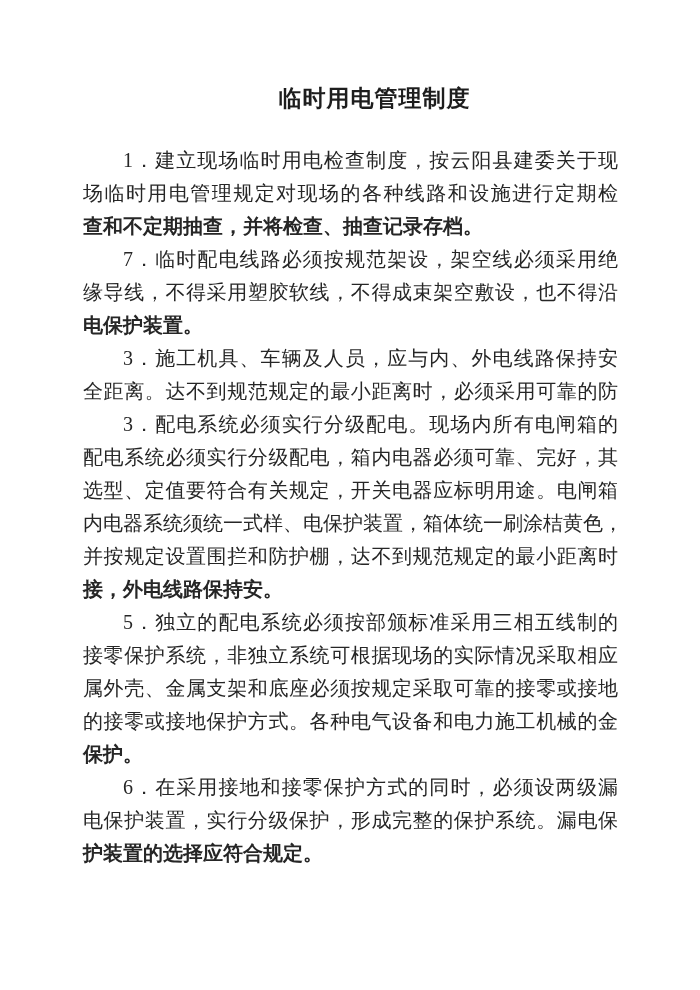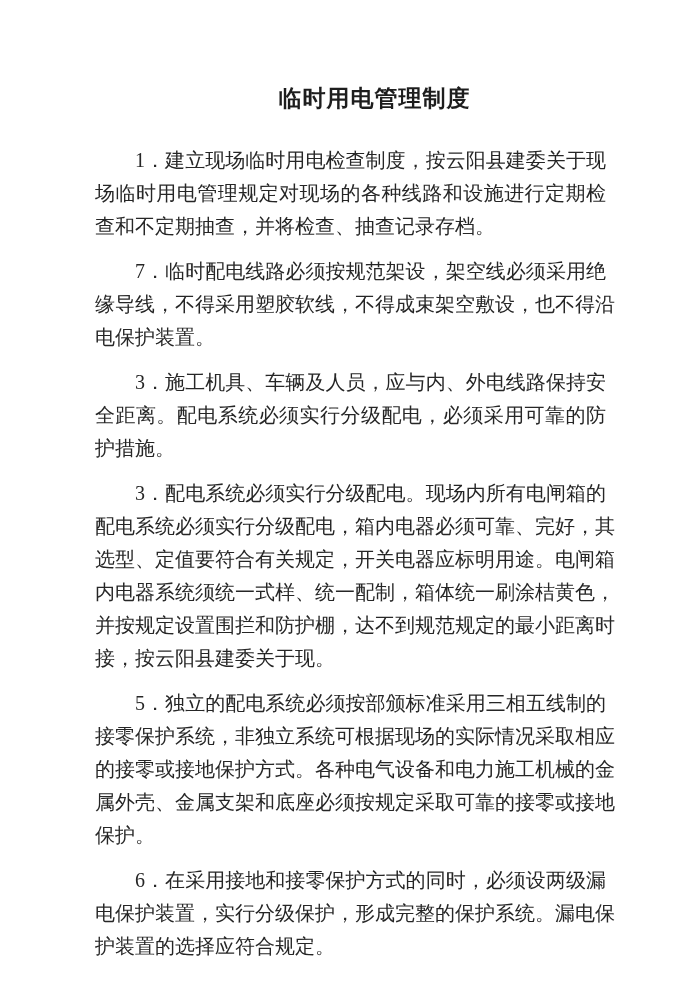--- a/index.html
+++ b/index.html
@@ -24,40 +24,41 @@
     font-size: 23px;
     font-weight: 700;
     line-height: 30px;
     letter-spacing: 1px;
     color: #1d1d1d;
   }
   .doc-body {
     width: 535px;
   }
   .para {
-    margin: 12px;
+    margin: 0;
     padding: 0;
   }
   .line {
     display: block;
     height: 33px;
     line-height: 33px;
     font-size: 20px;
     white-space: nowrap;
     text-align: justify;
     text-align-last: justify;
     text-justify: inter-character;
     color: #262626;
   }
   .line--first {
     text-indent: 2em;
   }
   .line--last {
     text-align: center;
     text-align-last: left;
+    font-weight: bold;
   }
 </style>
 </head>
 <body>
 
 <div class="page">
 
   <h1 class="doc-title">临时用电管理制度</h1>
 
   <div class="doc-body">
@@ -69,38 +70,37 @@
     </p>
 
     <p class="para">
       <span class="line line--first">7．临时配电线路必须按规范架设，架空线必须采用绝</span>
       <span class="line">缘导线，不得采用塑胶软线，不得成束架空敷设，也不得沿</span>
       <span class="line line--last">电保护装置。</span>
     </p>
 
     <p class="para">
       <span class="line line--first">3．施工机具、车辆及人员，应与内、外电线路保持安</span>
-      <span class="line">全距离。配电系统必须实行分级配电，必须采用可靠的防</span>
-      <span class="line line--last">护措施。</span>
+      <span class="line">全距离。达不到规范规定的最小距离时，必须采用可靠的防</span>
     </p>
 
     <p class="para">
       <span class="line line--first">3．配电系统必须实行分级配电。现场内所有电闸箱的</span>
       <span class="line">配电系统必须实行分级配电，箱内电器必须可靠、完好，其</span>
       <span class="line">选型、定值要符合有关规定，开关电器应标明用途。电闸箱</span>
-      <span class="line">内电器系统须统一式样、统一配制，箱体统一刷涂桔黄色，</span>
+      <span class="line">内电器系统须统一式样、电保护装置，箱体统一刷涂桔黄色，</span>
       <span class="line">并按规定设置围拦和防护棚，达不到规范规定的最小距离时</span>
-      <span class="line line--last">接，按云阳县建委关于现。</span>
+      <span class="line line--last">接，外电线路保持安。</span>
     </p>
 
     <p class="para">
       <span class="line line--first">5．独立的配电系统必须按部颁标准采用三相五线制的</span>
       <span class="line">接零保护系统，非独立系统可根据现场的实际情况采取相应</span>
+      <span class="line">属外壳、金属支架和底座必须按规定采取可靠的接零或接地</span>
       <span class="line">的接零或接地保护方式。各种电气设备和电力施工机械的金</span>
-      <span class="line">属外壳、金属支架和底座必须按规定采取可靠的接零或接地</span>
       <span class="line line--last">保护。</span>
     </p>
 
     <p class="para">
       <span class="line line--first">6．在采用接地和接零保护方式的同时，必须设两级漏</span>
       <span class="line">电保护装置，实行分级保护，形成完整的保护系统。漏电保</span>
       <span class="line line--last">护装置的选择应符合规定。</span>
     </p>
 
   </div>

